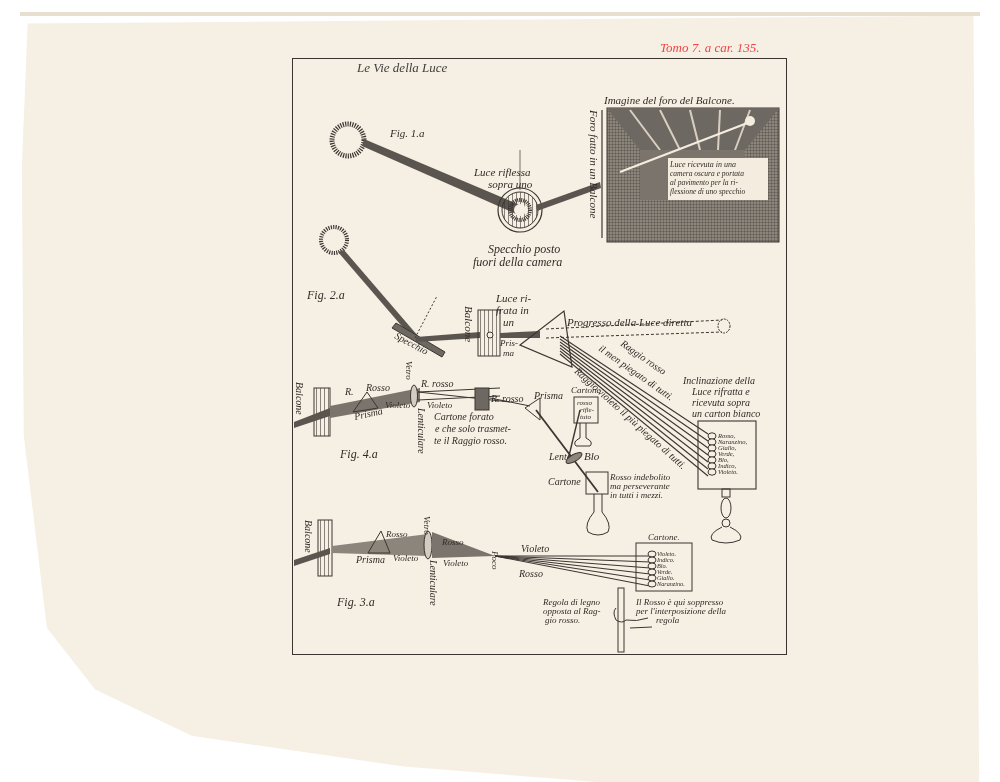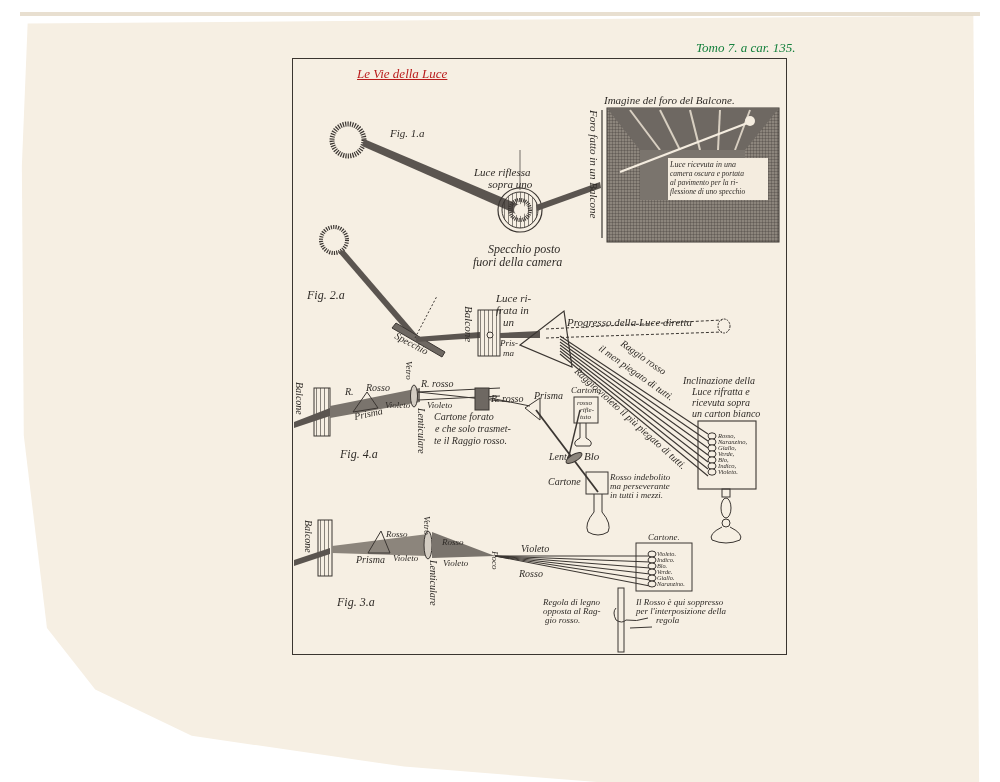--- a/index.html
+++ b/index.html
@@ -2,22 +2,22 @@
 <html><head>
 <meta charset="utf-8">
 <style>
   html,body{margin:0;padding:0;background:#ffffff;}
   body{width:1000px;height:782px;position:relative;overflow:hidden;font-family:"DejaVu Serif","Liberation Serif",serif;}
   .paper{position:absolute;left:18px;top:12px;width:965px;height:770px;background:#f6efe3;
     clip-path:polygon(1% 1.5%,99% 0.5%,99.6% 100%,60% 100%,40% 98%,18% 94%,8% 88%,3% 80%,0.6% 55%,0.4% 20%);}
   .paper-edge{position:absolute;left:20px;top:12px;width:960px;height:4px;background:#d9c9b0;opacity:.6;}
   .plate{position:absolute;left:292px;top:58px;width:493px;height:595px;border:1.5px solid #3a3530;}
   .txt{font-family:"Liberation Serif","DejaVu Serif",serif;font-style:italic;fill:#2f2b27;}
-  .header-note{position:absolute;left:696px;top:40px;font-family:"Liberation Serif",serif;font-style:italic;font-size:13px;color:#15803d;}
-  .title{position:absolute;left:357px;top:66px;font-family:"Liberation Serif",serif;font-style:italic;font-size:13px;color:#b91c1c;text-decoration:underline;}
+  .header-note{position:absolute;left:660px;top:40px;font-family:"Liberation Serif",serif;font-style:italic;font-size:13px;color:#ef4444;}
+  .title{position:absolute;left:357px;top:60px;font-family:"Liberation Serif",serif;font-style:italic;font-size:13px;color:#404040;}
   svg{position:absolute;left:0;top:0;}
 </style>
 </head>
 <body>
 
 <div class="paper"></div>
 <div class="paper-edge"></div>
 <div class="header-note">Tomo 7. a car. 135.</div>
 <div class="plate"></div>
 <div class="title">Le Vie della Luce</div>

